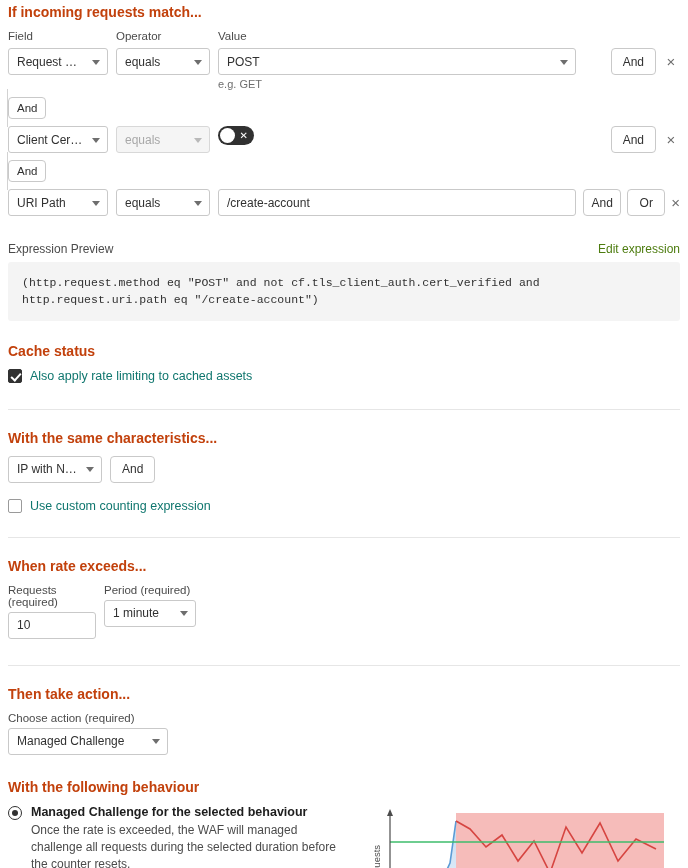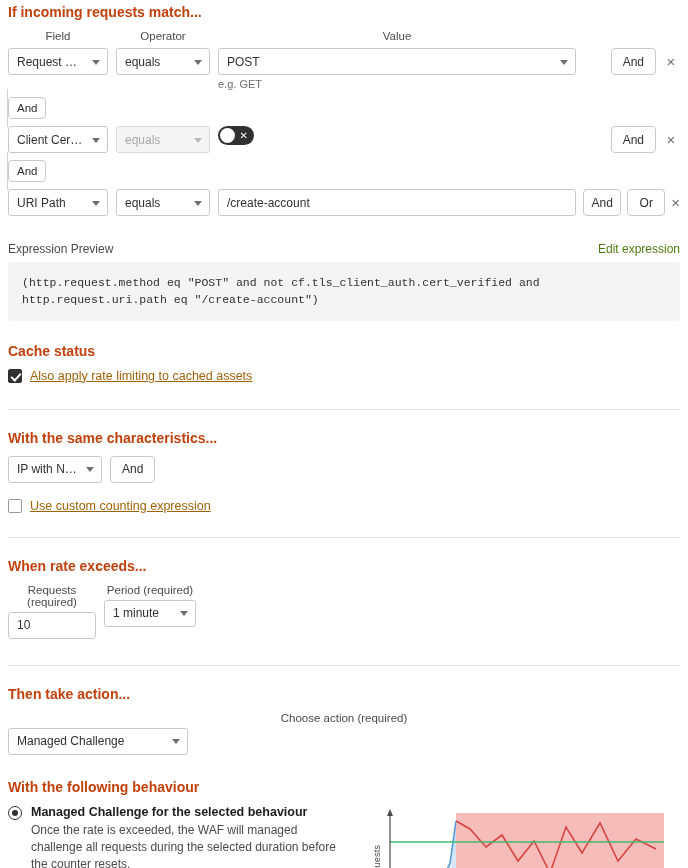--- a/index.html
+++ b/index.html
@@ -17,21 +17,20 @@
   .section-title {
     font-size: 14px;
     font-weight: bold;
     color: #c2410c;
     margin: 0 0 10px 0;
   }
   .small-label {
     font-size: 11.5px;
     color: #4b4b4b;
     margin-bottom: 4px;
-    text-align: center;
   }
   .hint {
     font-size: 11px;
     color: #6e6e6e;
     margin-top: 3px;
   }
 
   
   .rule-row {
     display: flex;
@@ -166,22 +165,21 @@
     color: #313131;
     word-break: break-word;
   }
 
   
   .checkrow {
     display: flex;
     align-items: center;
     gap: 8px;
     font-size: 12.5px;
-    color: #a16207;
-    text-decoration: underline;
+    color: #0f766e;
   }
   .chk {
     width: 14px; height: 14px;
     border: 1px solid #9a9a9a;
     border-radius: 2px;
     background: #fff;
     position: relative;
     flex: 0 0 auto;
     cursor: pointer;
   }
@@ -388,21 +386,21 @@
         </div>
       </div>
     </div>
   </div>
 
   <hr class="sep" style="margin-top:26px;">
 
   <div>
     <div class="section-title">Then take action...</div>
     <div class="small-label">Choose action (required)</div>
-    <div style="width:180px;">
+    <div style="width:160px;">
       <div class="select">
         <span class="txt">Managed Challenge</span>
         <span class="caret"></span>
       </div>
     </div>
   </div>
 
   <div style="margin-top:24px;">
     <div class="section-title">With the following behaviour</div>
 

